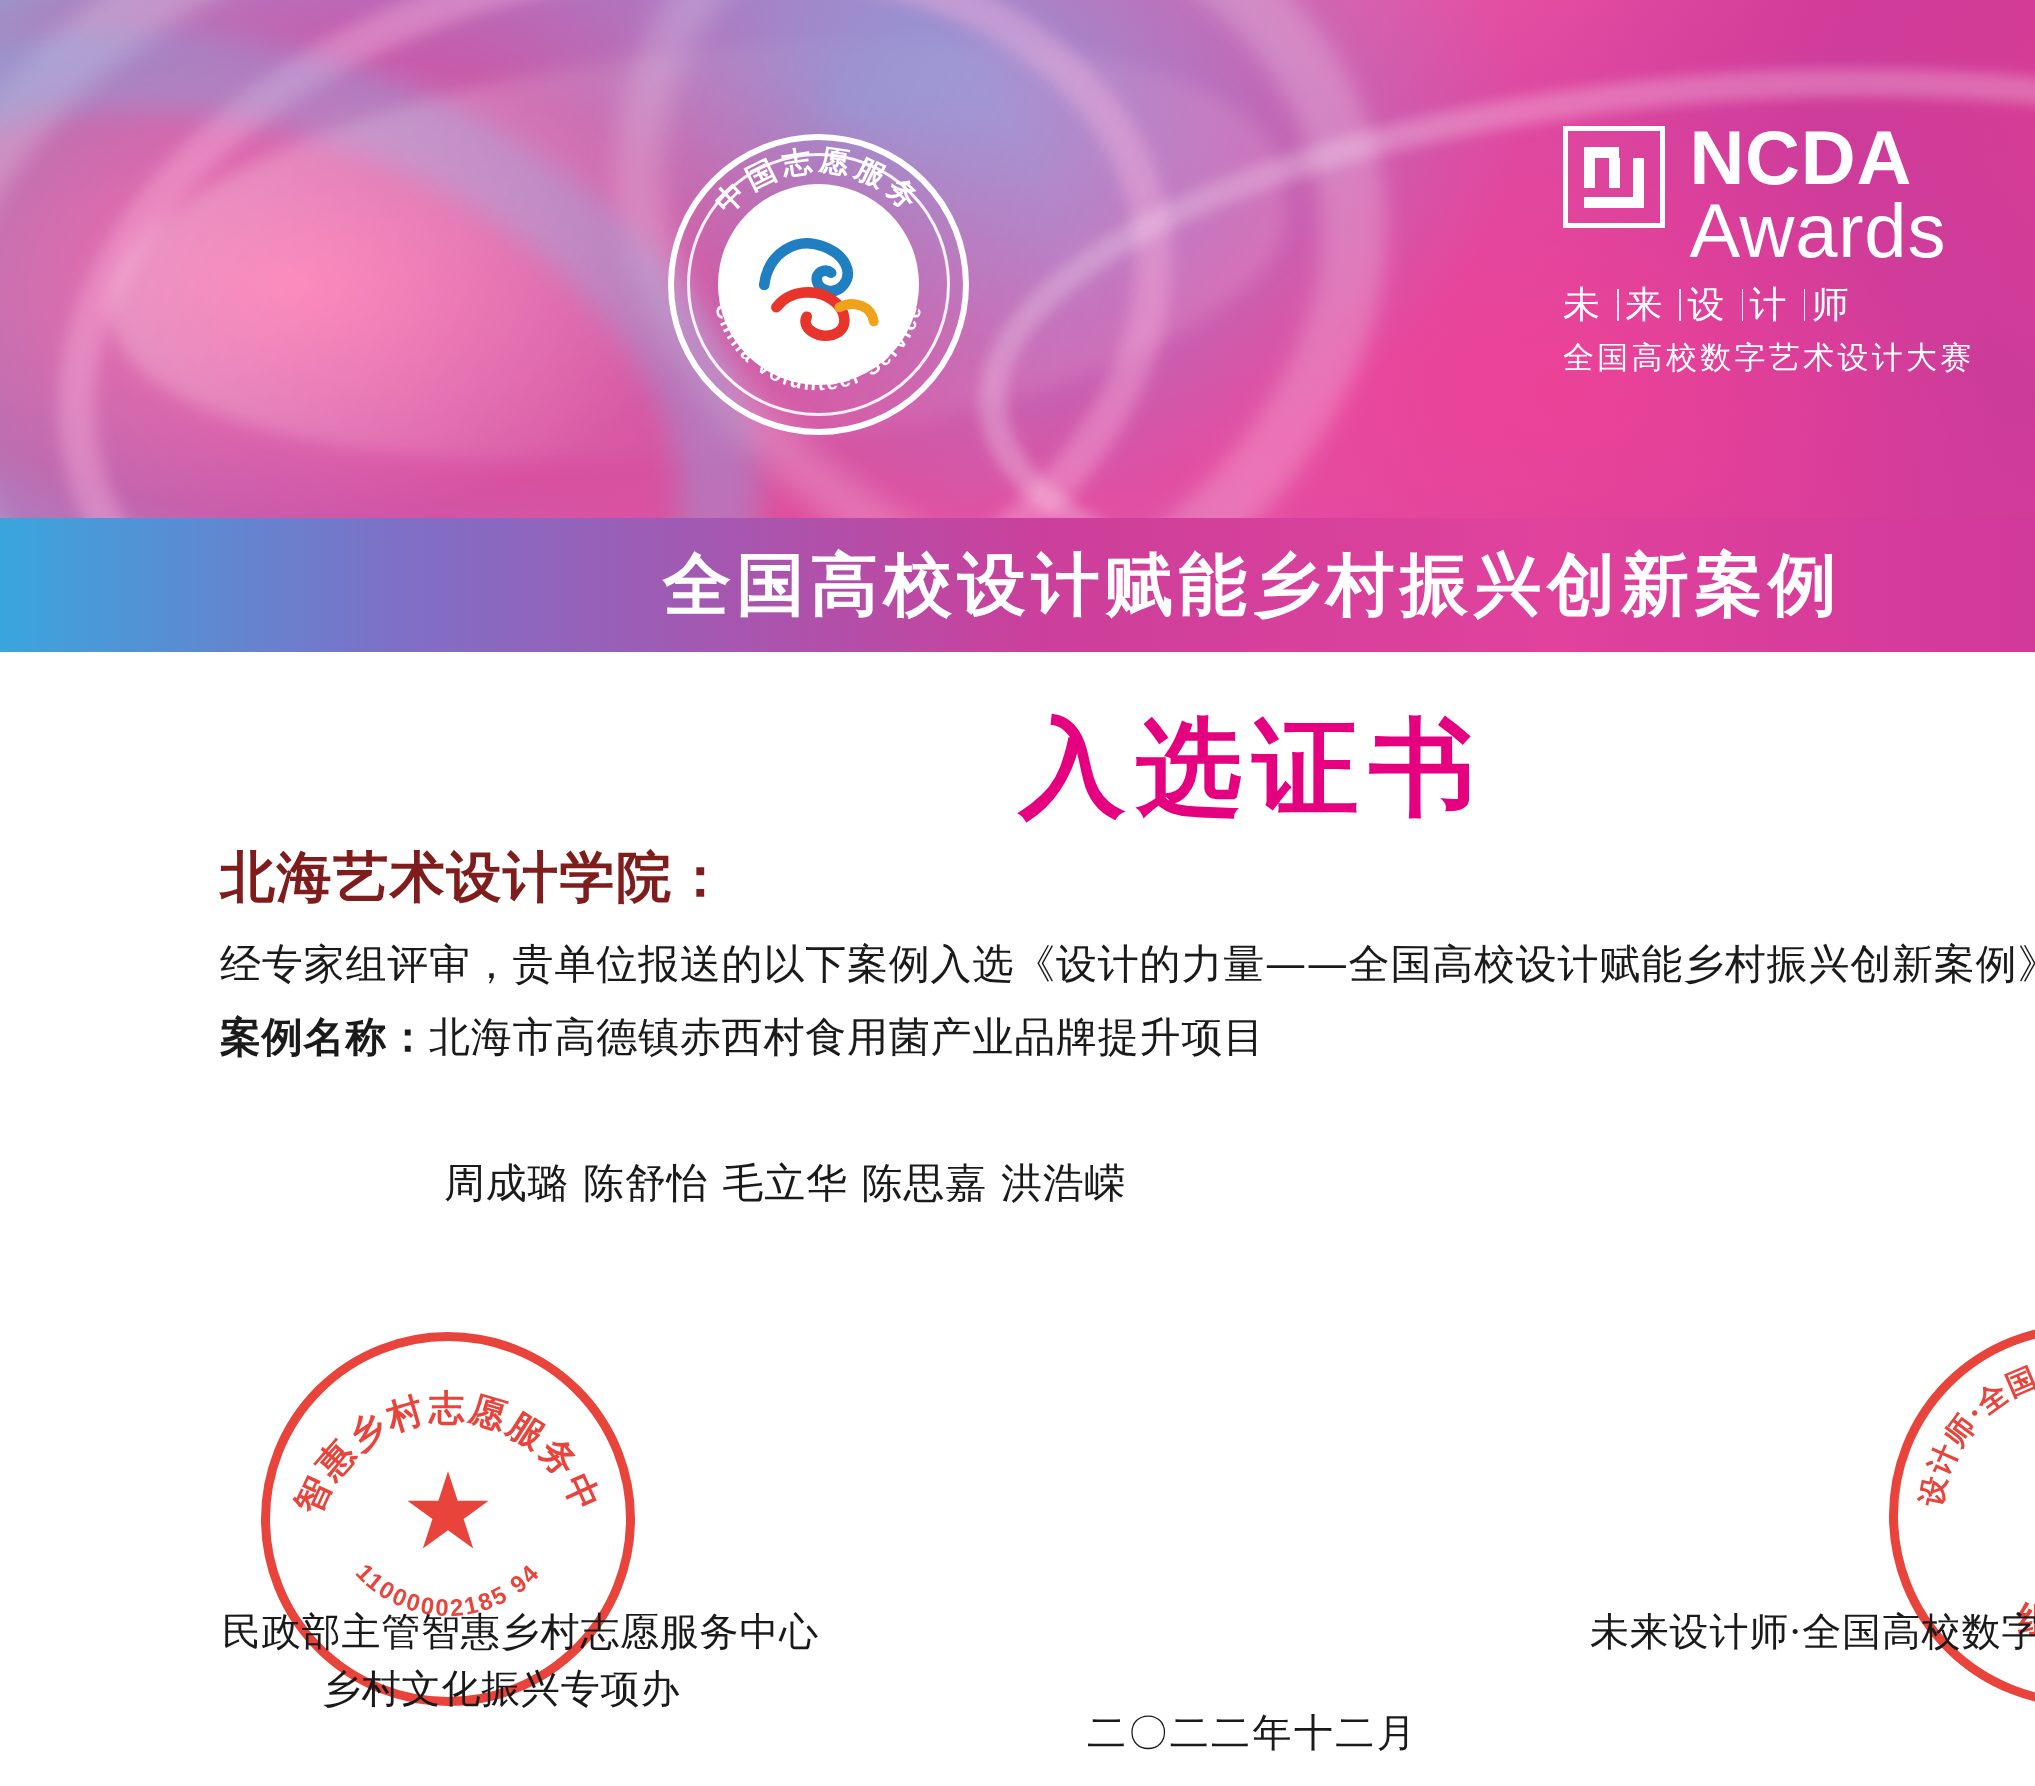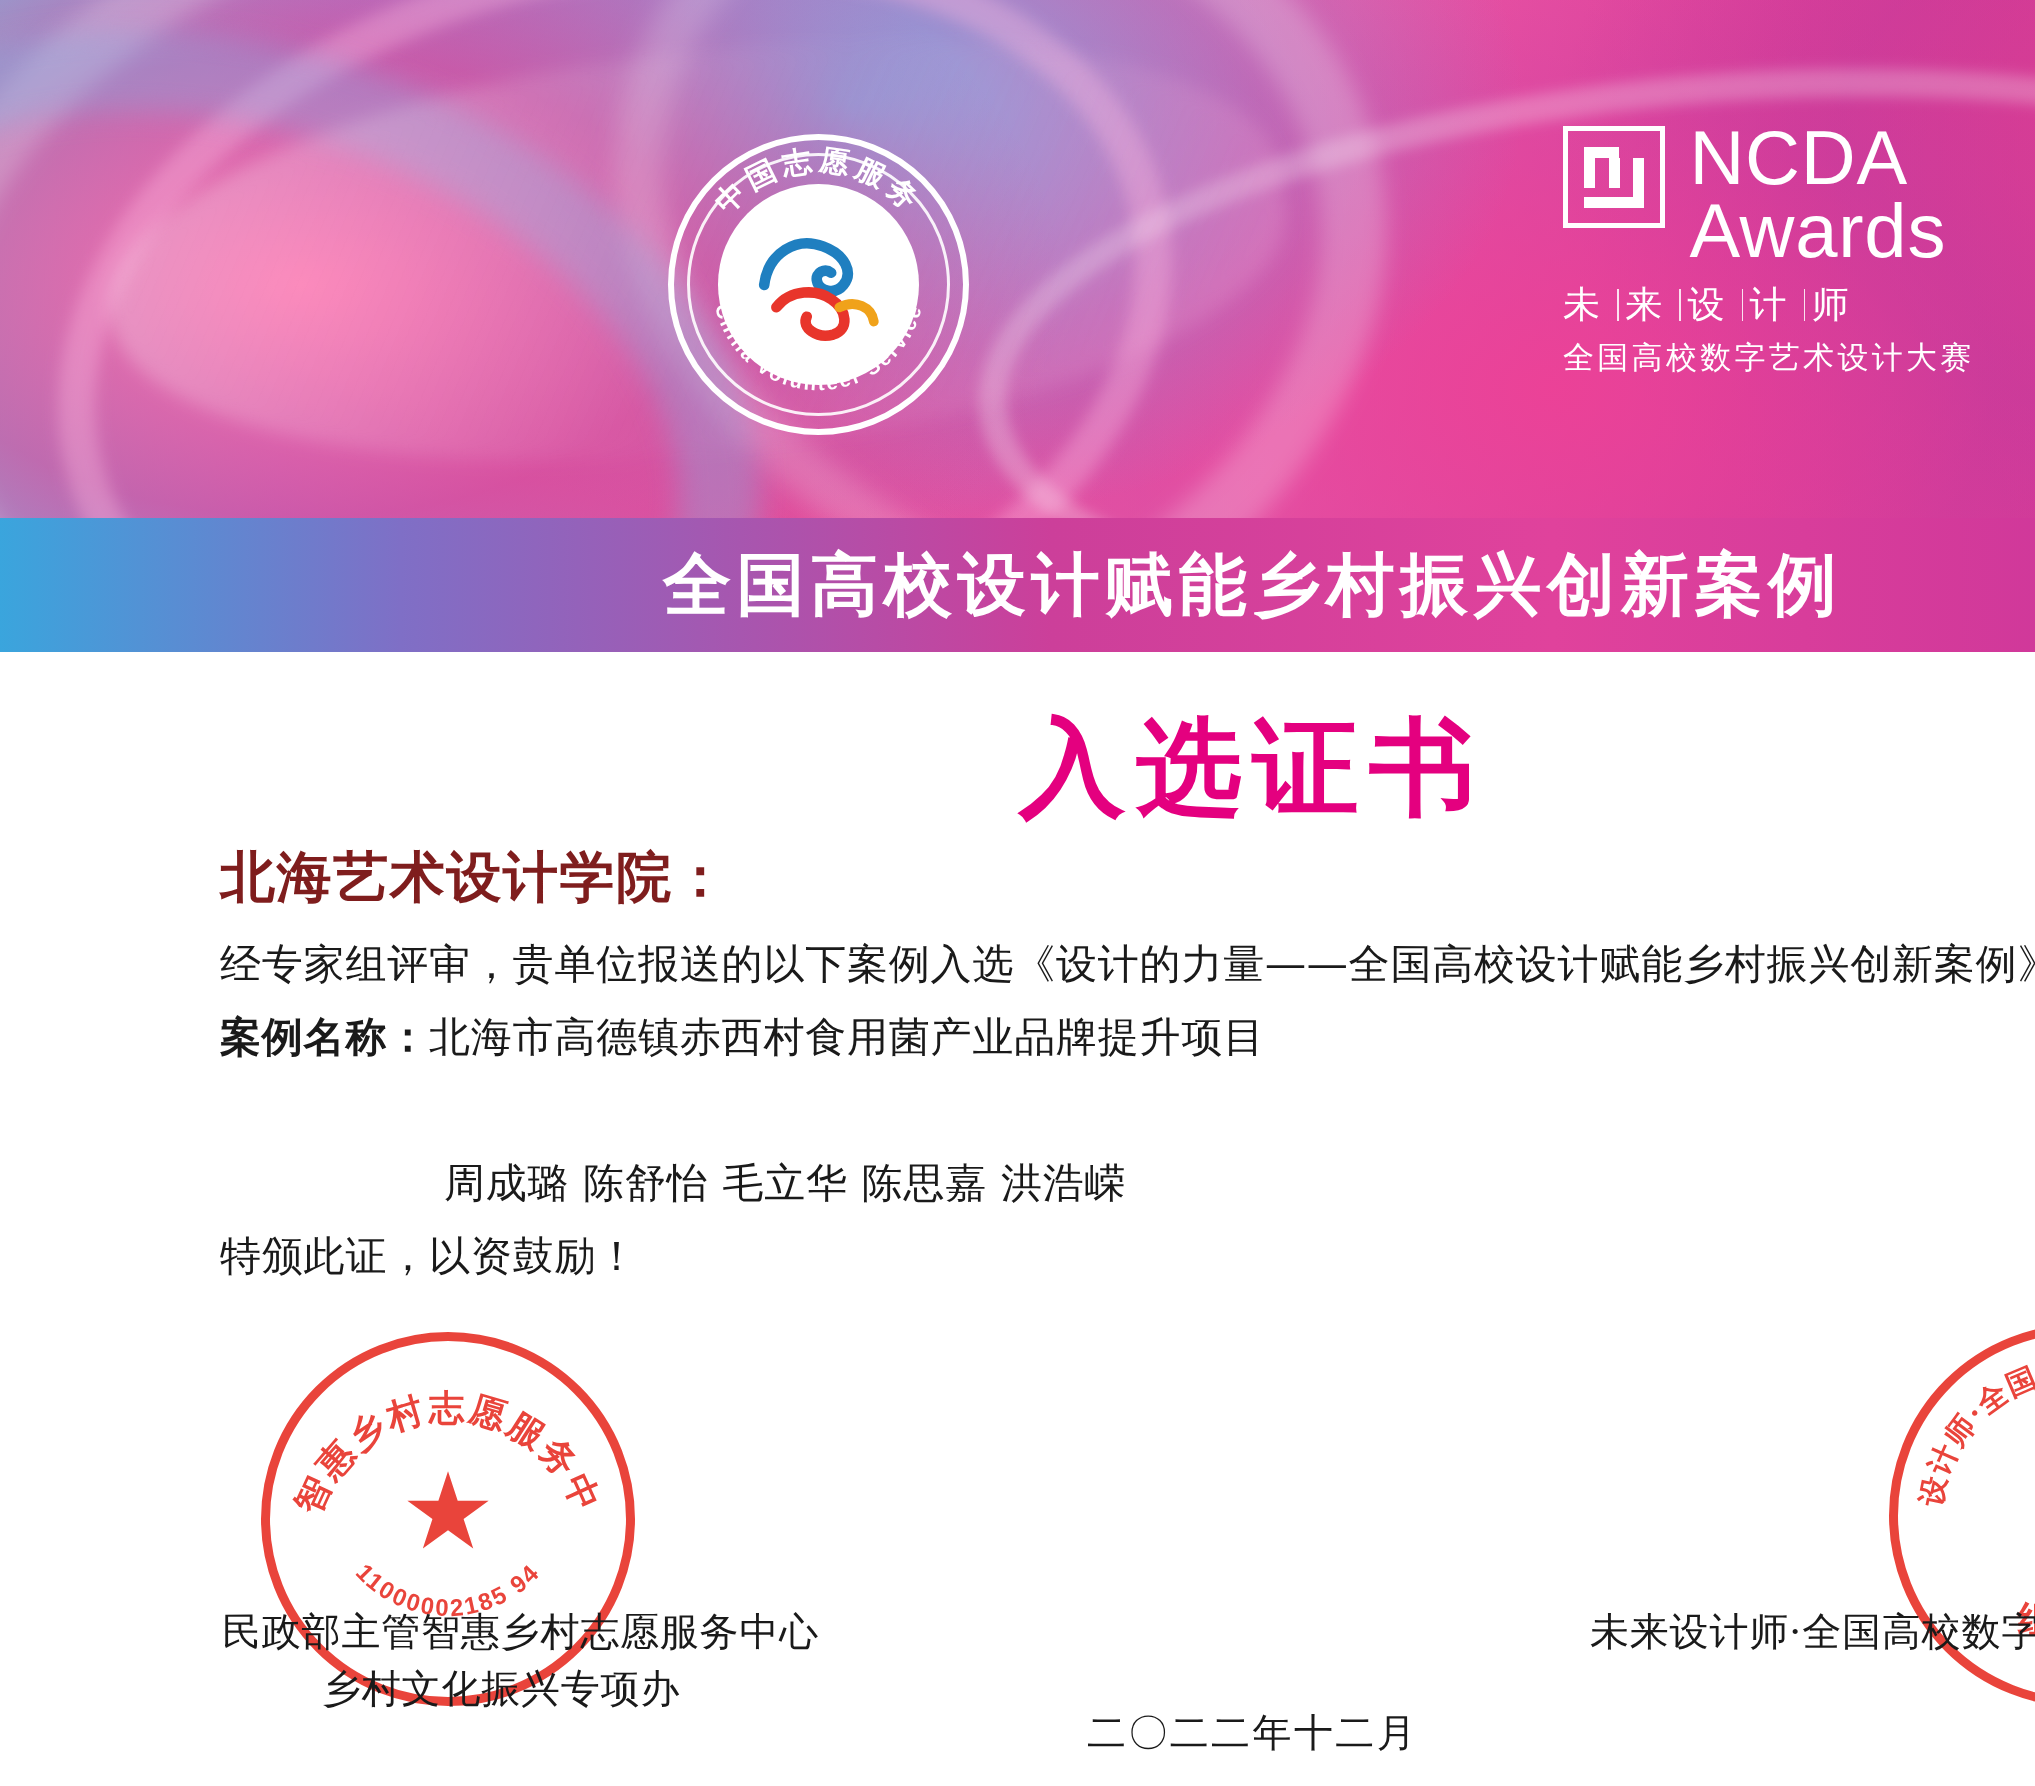--- a/index.html
+++ b/index.html
@@ -139,21 +139,21 @@
   }
   .ncda-glyph span {
     position: absolute;
     background: #ffffff;
   }
   .ncda-words {
     line-height: 0.96;
   }
   .ncda-words .l1 {
     font-size: 76px;
-    font-weight: 400;
+    font-weight: 700;
     letter-spacing: 0.8px;
   }
   .ncda-words .l2 {
     font-size: 76px;
     font-weight: 400;
     letter-spacing: 0.8px;
   }
   .ncda-cn {
     margin-top: 12.2px;
     font-size: 37px;
@@ -387,21 +387,20 @@
 
     <div class="para p-intro">经专家组评审，贵单位报送的以下案例入选《设计的力量——全国高校设计赋能乡村振兴创新案例》。</div>
 
     <div class="para p-case">
       <span class="lbl">案例名称：</span><span>北海市高德镇赤西村食用菌产业品牌提升项目</span>
     </div>
 
 
     <div class="para p-team2">周成璐 陈舒怡 毛立华 陈思嘉 洪浩嵘</div>
 
-    <div class="para p-award">特颁此证，以资鼓励！</div>
 
     <div class="seal seal-left">
       <svg class="seal-arc-text" viewBox="0 0 920 920">
         <defs>
           <path id="sealArcL" d="M 120,470 A 350,350 0 0 1 800,470" fill="none"></path>
           <path id="sealArcLB" d="M 150,470 A 320,320 0 0 0 770,470" fill="none"></path>
         </defs>
         <text fill="#e8352b" font-size="92" font-weight="bold" font-family="'DejaVu Serif', serif" letter-spacing="8">
           <textPath href="#sealArcL" startOffset="50%" text-anchor="middle">智惠乡村志愿服务中</textPath>
         </text>

